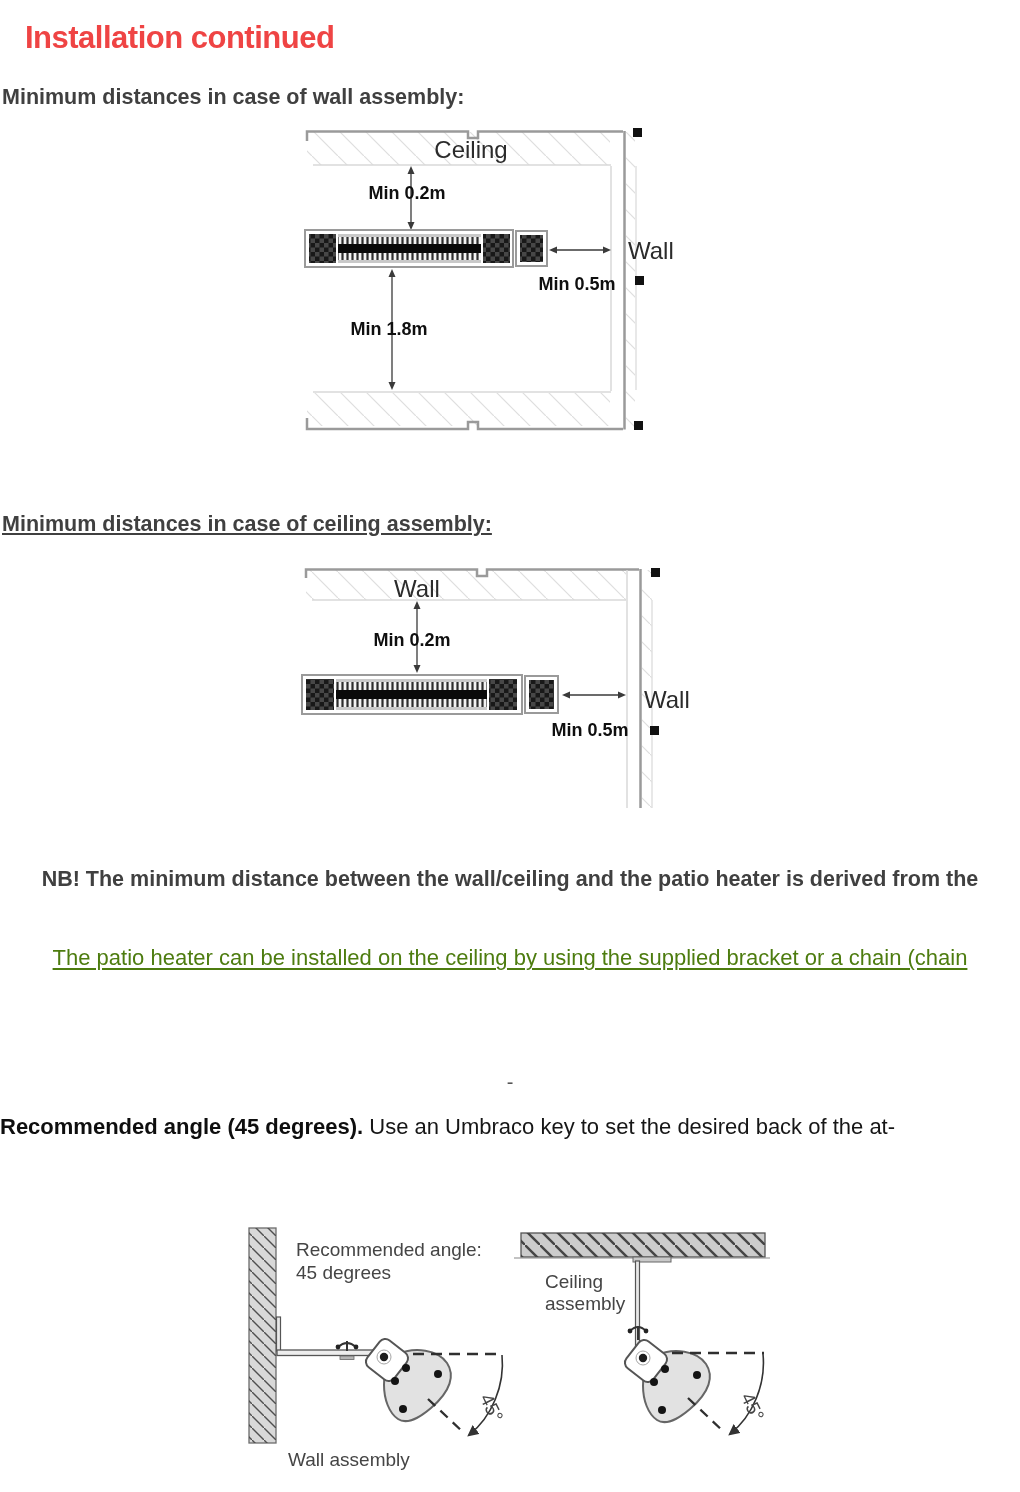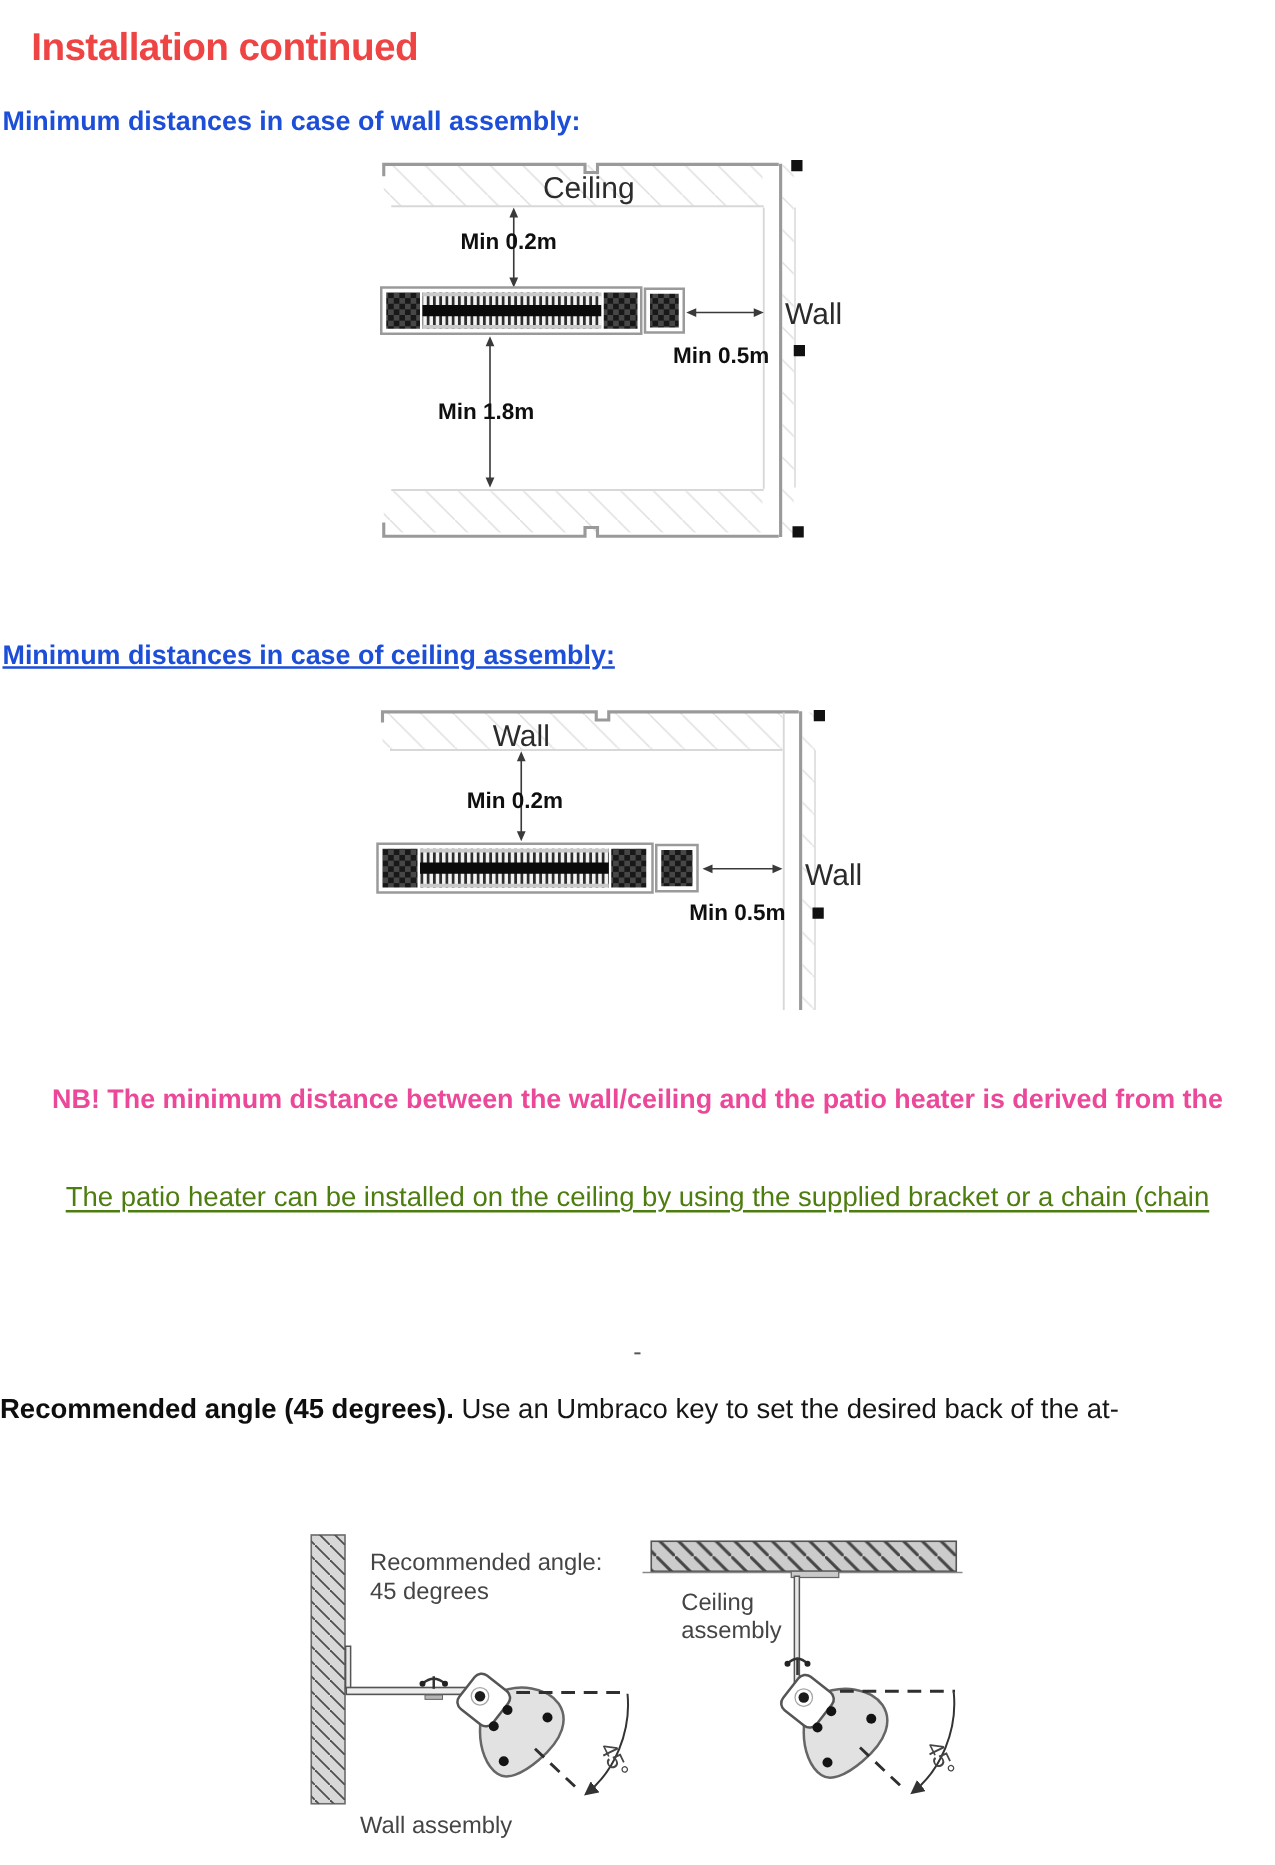--- a/index.html
+++ b/index.html
@@ -3,23 +3,23 @@
 <meta charset="utf-8">
 <style>
   * { margin:0; padding:0; box-sizing:border-box; }
   html,body { background:#fff; }
   body {
     position:relative; width:1020px; height:1492px;
     font-family:"Liberation Sans", sans-serif; color:#1a1a1a; overflow:hidden;
   }
   .abs { position:absolute; }
   .page-title { left:25px; top:5px; font-size:31px; font-weight:700; letter-spacing:-0.5px; line-height:36px; color:#ef4444; white-space:nowrap;margin-top:15px; }
-  .sec-heading { left:2px; font-size:21.5px; font-weight:700; line-height:30px; color:#1d4ed8; white-space:nowrap; }
+  .sec-heading { left:2px; font-size:21.5px; font-weight:700; line-height:30px; color:#404040; white-space:nowrap; }
   .center-block { left:0; width:1020px; text-align:center; }
-  .nb-block { top:862px; font-size:21.5px; font-weight:700; line-height:34px; color:#ec4899; }
+  .nb-block { top:862px; font-size:21.5px; font-weight:700; line-height:34px; color:#404040; }
   .chain-block { top:941px; font-size:22px; line-height:33.5px; color:#4d7c0f; }
   .chain-block div { text-decoration:underline; text-underline-offset:3px; text-decoration-thickness:1.5px; }
   .sep-dash { top:1070px; font-size:20px; line-height:24px; color:#555; }
   .angle-para { left:0; top:1110px; width:1020px; font-size:22px; line-height:33px; color:#161616; }
   .angle-para strong { font-weight:700; color:#0e0e0e;text-align:center; }
   .nowrap { white-space:nowrap; }
   svg { display:block; }
   svg text { font-family:"Liberation Sans", sans-serif; }
   .dlabel { fill:#2b2b2b; font-size:24px; }
   .mlabel { fill:#0f0f0f; font-size:18px; font-weight:700; }

